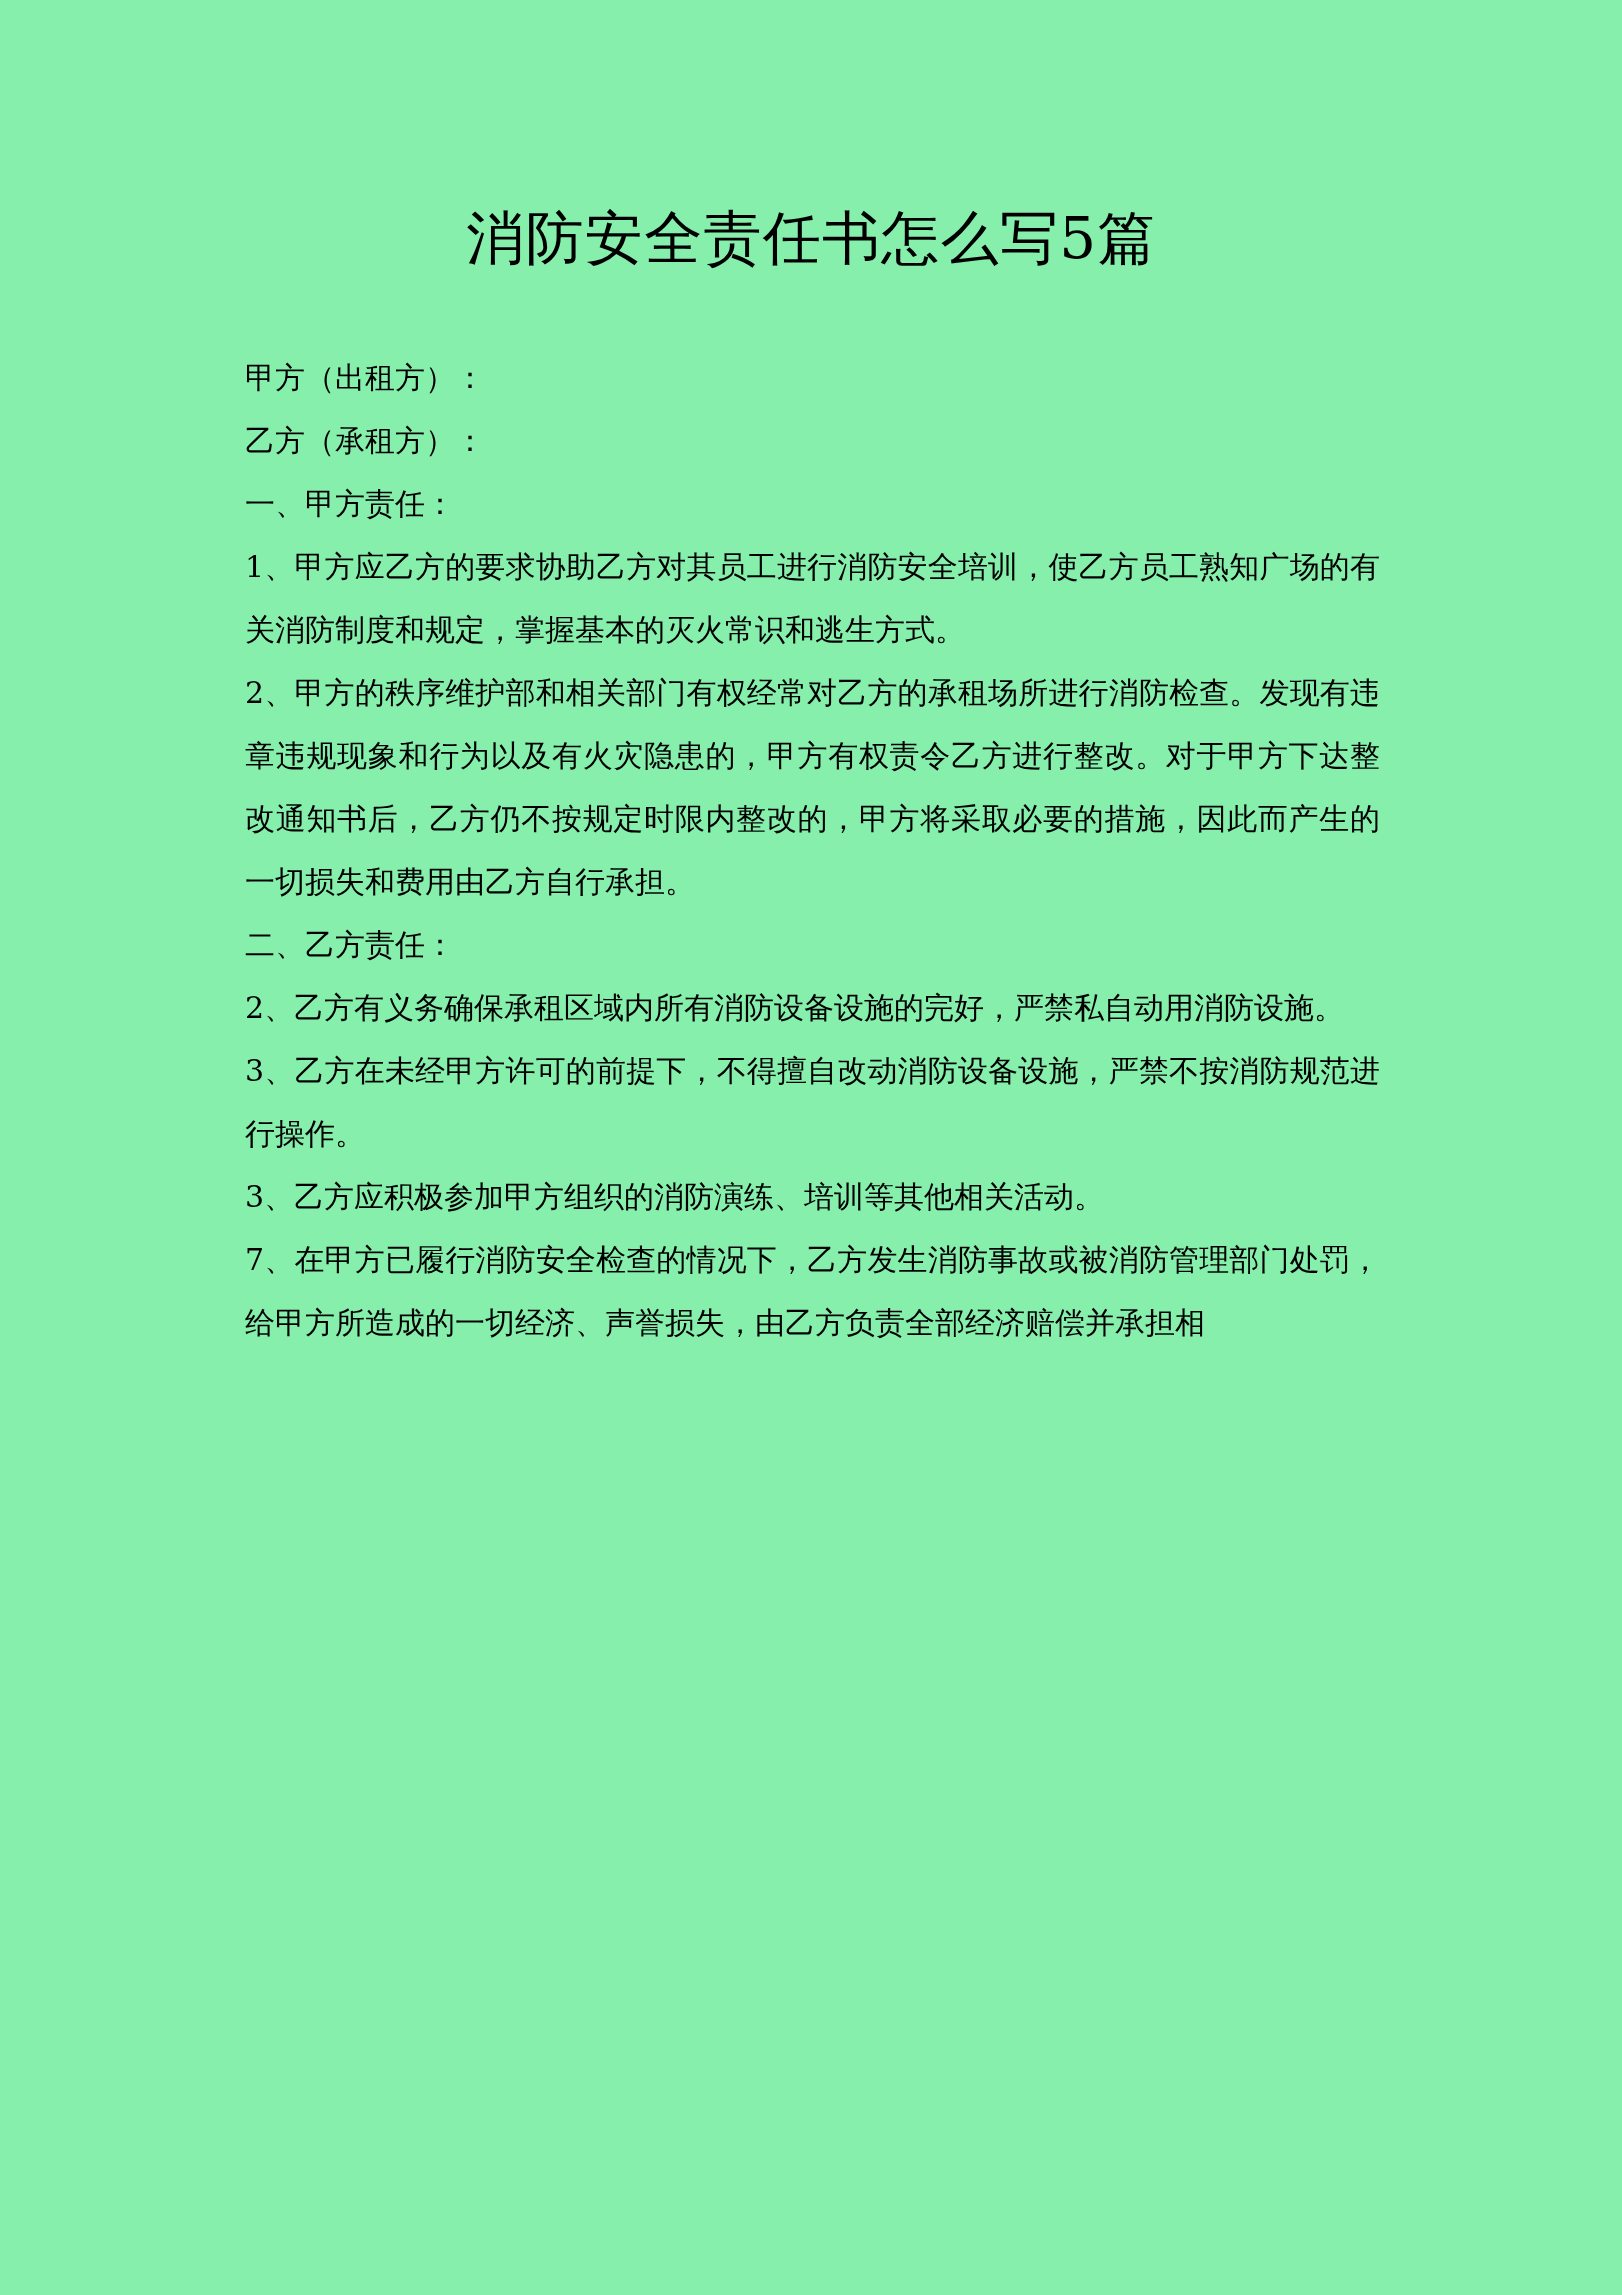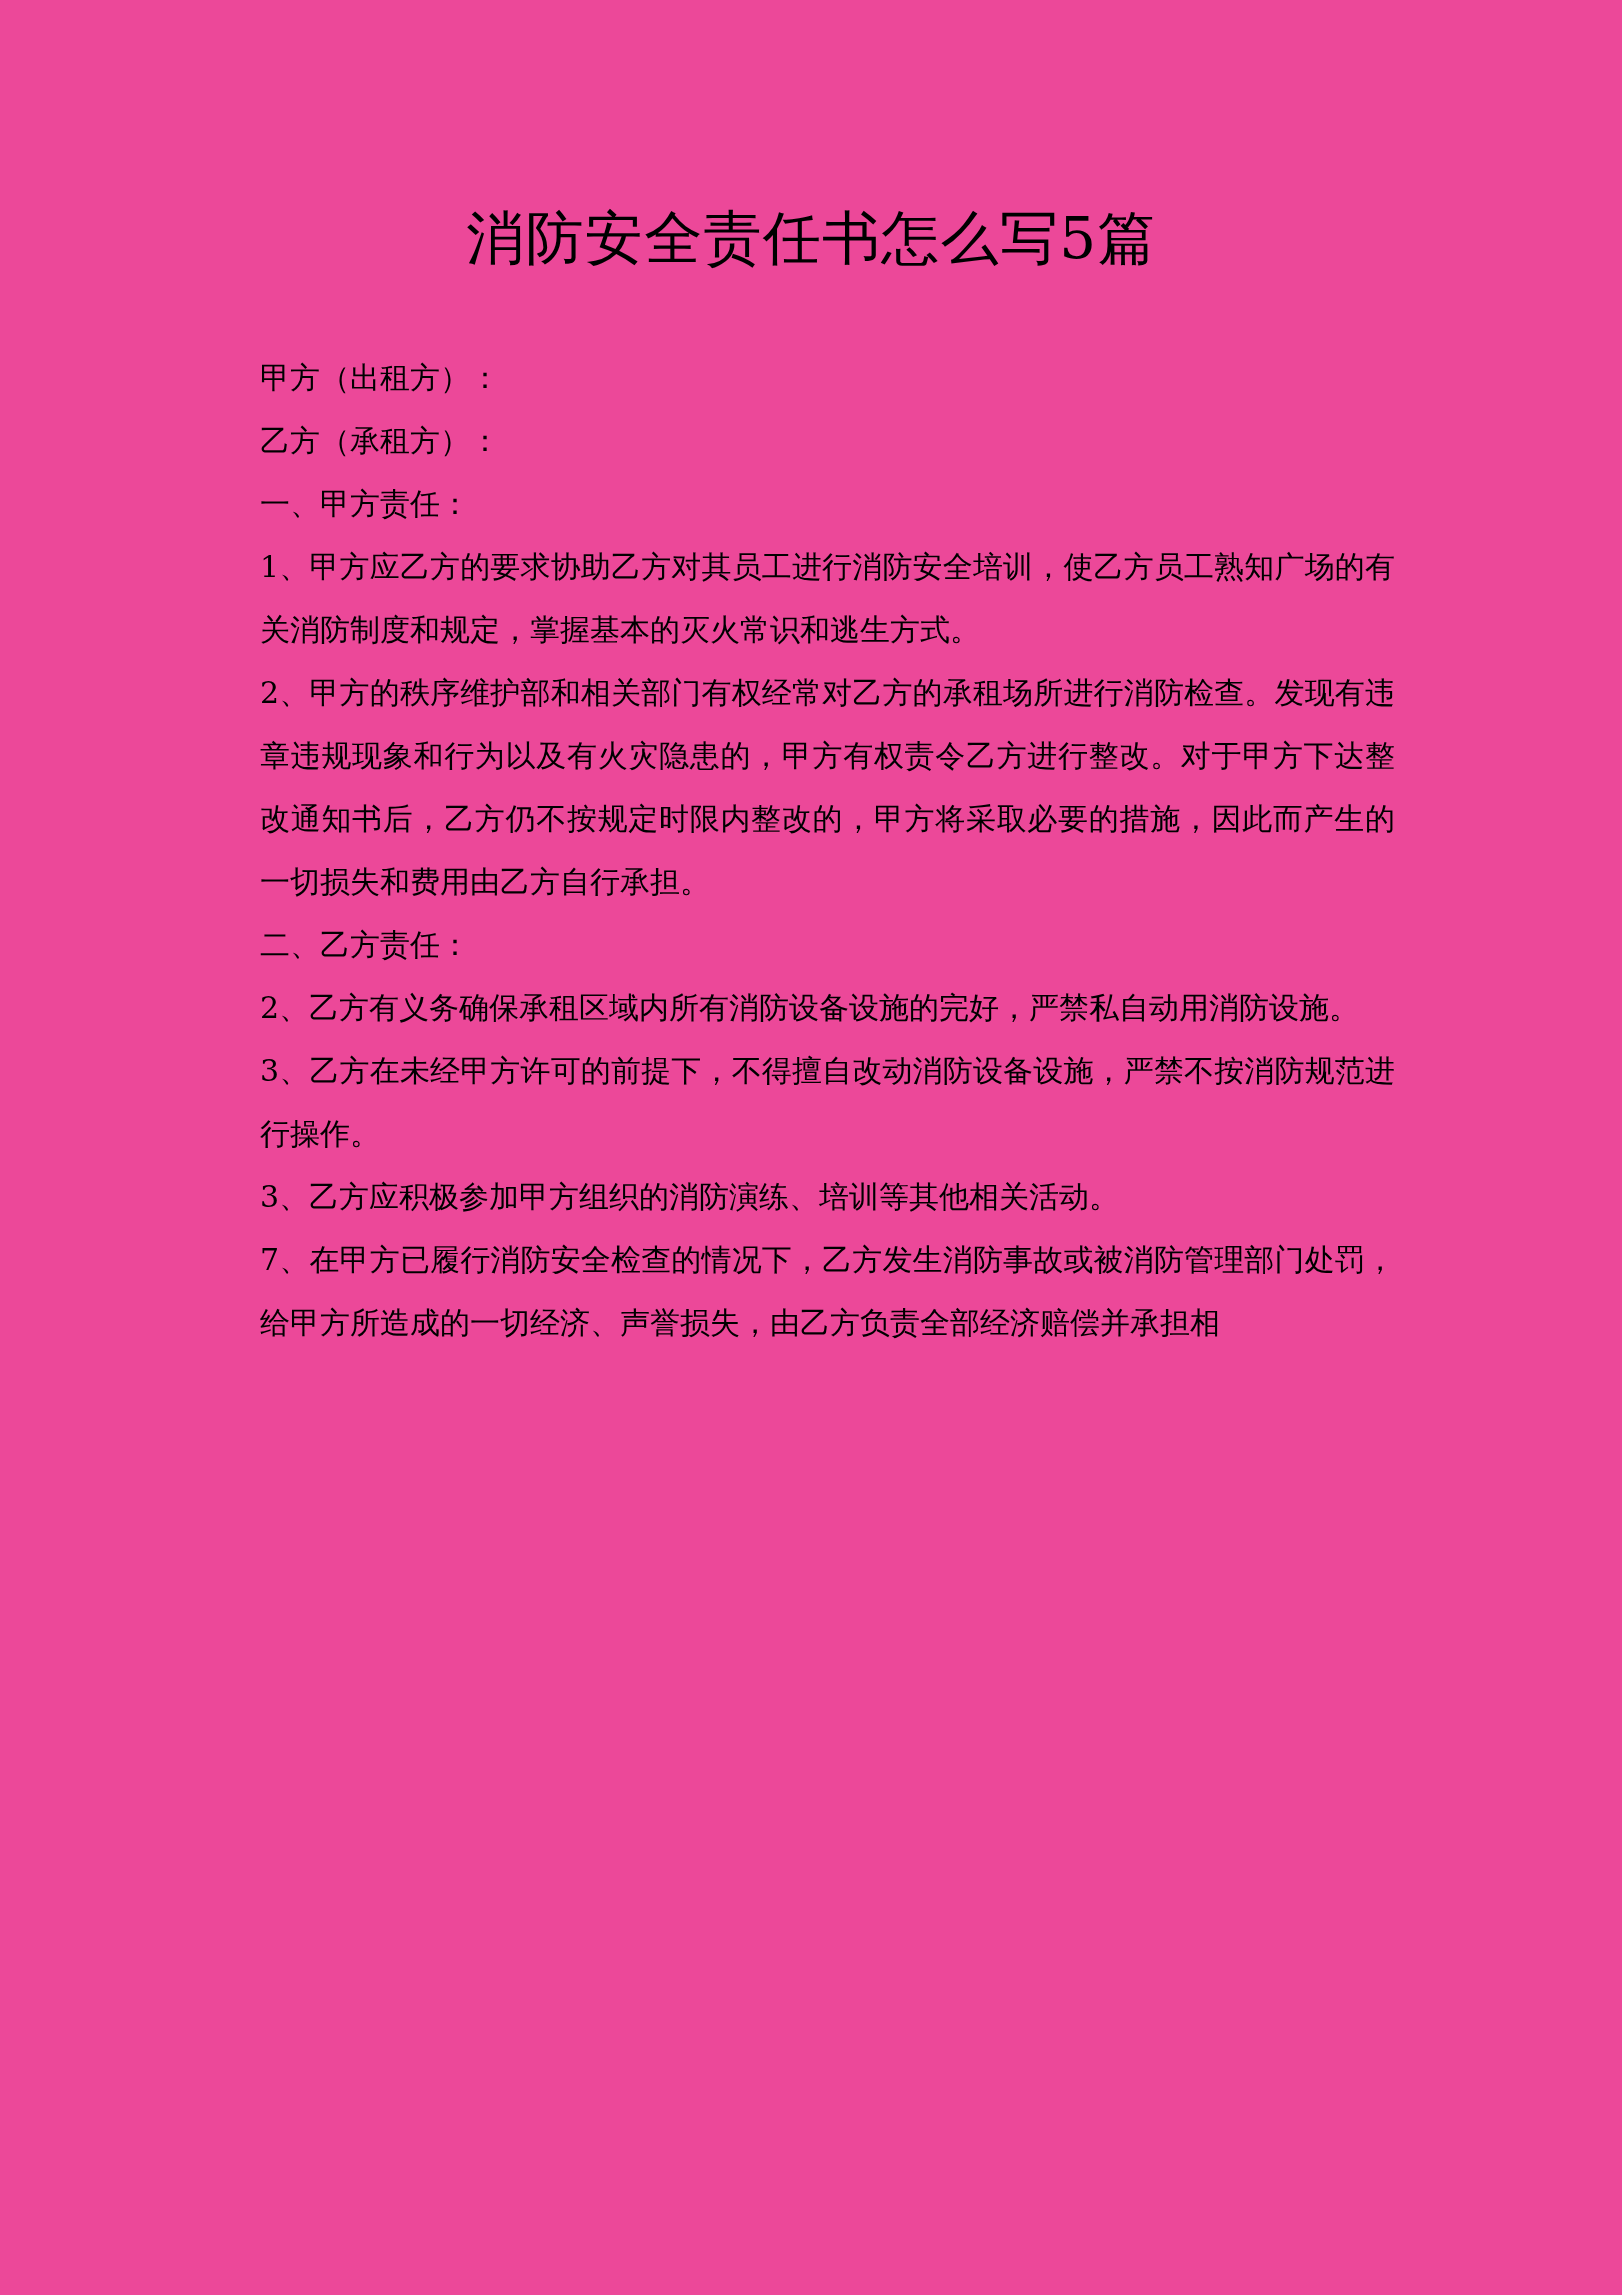--- a/index.html
+++ b/index.html
@@ -14,37 +14,37 @@
       overflow: hidden;
       color: #000;
       font-family: "DejaVu Serif", "Liberation Serif", serif;
     }
     .page {
       position: absolute;
       left: 0;
       top: 0;
       width: 1623px;
       height: 2295px;
-      background: #ec4899;
+      background: #86efac;
     }
     .doc-title {
       position: absolute;
       left: 0;
       width: 1623px;
       top: 196px;
       text-align: center;
       font-size: 58px;
       line-height: 85px;
       letter-spacing: 1.3px;
       font-weight: normal;
       margin: 0;
     }
     .body-text {
       position: absolute;
-      left: 260px;
+      left: 245px;
       top: 346px;
       width: 1135px;
       font-size: 30px;
       line-height: 63px;
       text-align: justify;
       text-justify: inter-character;
     }
     .para {
       margin: 0;
       padding: 0;

